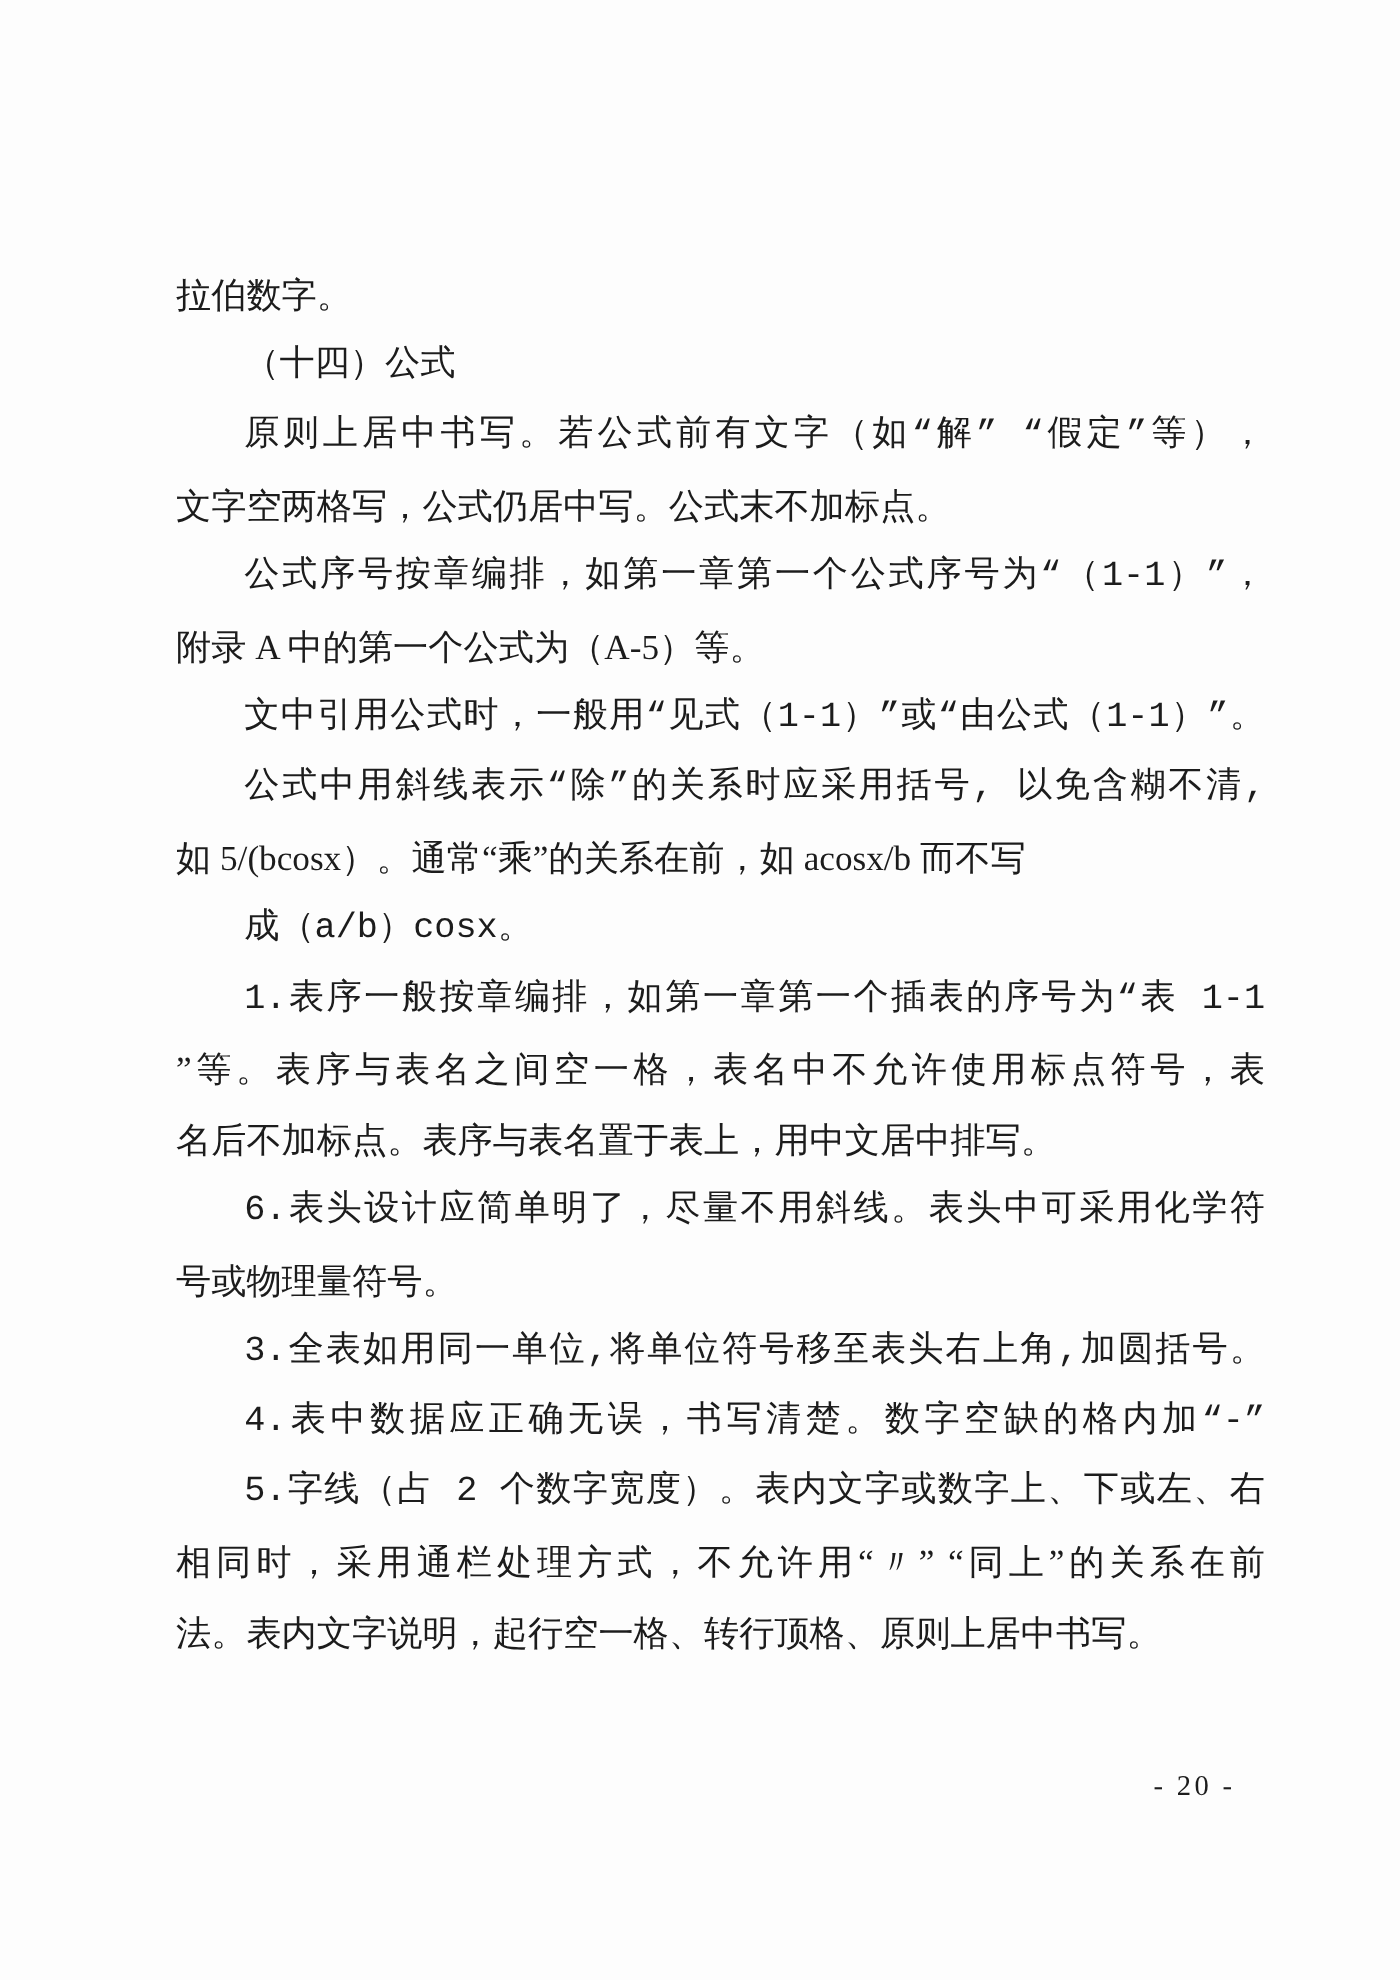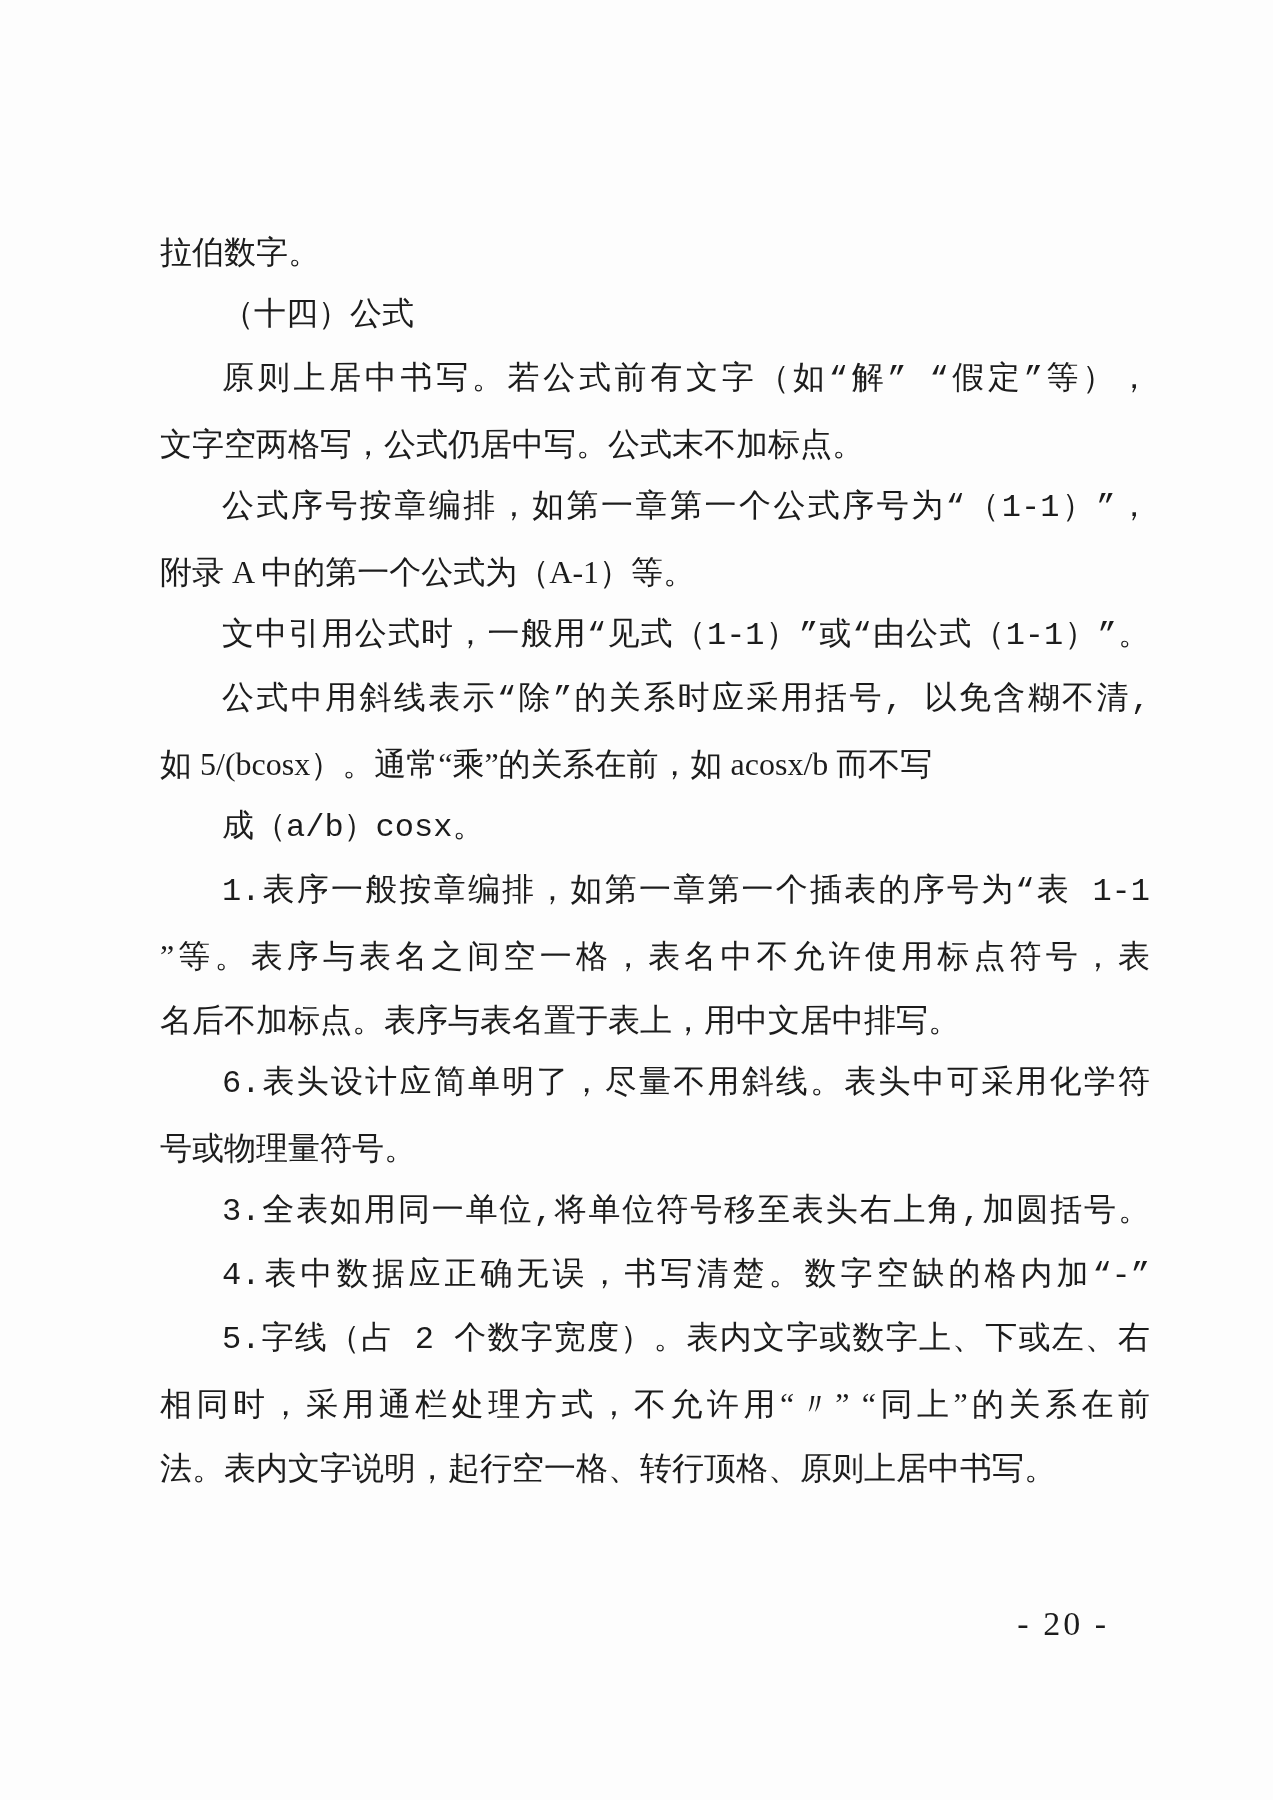--- a/index.html
+++ b/index.html
@@ -12,58 +12,58 @@
     width: 1273px;
     height: 1800px;
     background: var(--paper, #fdfdfd);
     color: var(--ink, #1c1c1c);
     font-family: "Liberation Serif", "DejaVu Serif", serif;
     overflow: hidden;
   }
   .content {
     position: absolute;
     left: 160px;
-    top: 220px;
+    top: 236px;
     width: 990px;
   }
   .line {
     height: 64px;
     line-height: 64px;
     font-size: 32px;
     white-space: nowrap;
   }
   .line.indent {
     padding-left: 62px;
     font-family: Liberation Mono, monospace;
   }
   .line.j {
     white-space: normal;
     text-align: justify;
     text-align-last: justify;
   }
   .page-number {
     position: absolute;
     top: 1608px;
-    right: 164px;
-    font-size: 34px;
+    right: 150px;
+    font-size: 26px;
     letter-spacing: 3px;
     line-height: 32px;
   }
 </style>
 </head>
 <body>
 
 <div class="page" style="--paper: #fdfdfd; --ink: #1c1c1c;">
   <div class="content">
     <div class="line">拉伯数字。</div>
     <div class="line indent">（十四）公式</div>
     <div class="line indent j">原则上居中书写。若公式前有文字（如“解” “假定”等），</div>
     <div class="line">文字空两格写，公式仍居中写。公式末不加标点。</div>
     <div class="line indent j">公式序号按章编排，如第一章第一个公式序号为“（1-1）”，</div>
-    <div class="line">附录 A 中的第一个公式为（A-1）等。</div>
+    <div class="line">附录 A 中的第一个公式为（A-5）等。</div>
     <div class="line indent j">文中引用公式时，一般用“见式（1-1）”或“由公式（1-1）”。</div>
     <div class="line indent j">公式中用斜线表示“除”的关系时应采用括号, 以免含糊不清,</div>
     <div class="line">如 5/(bcosx）。通常“乘”的关系在前，如 acosx/b 而不写</div>
     <div class="line indent">成（a/b）cosx。</div>
     <div class="line indent j">1.表序一般按章编排，如第一章第一个插表的序号为“表 1-1</div>
     <div class="line j">”等。表序与表名之间空一格，表名中不允许使用标点符号，表</div>
     <div class="line">名后不加标点。表序与表名置于表上，用中文居中排写。</div>
     <div class="line indent j">6.表头设计应简单明了，尽量不用斜线。表头中可采用化学符</div>
     <div class="line">号或物理量符号。</div>
     <div class="line indent j">3.全表如用同一单位,将单位符号移至表头右上角,加圆括号。</div>

